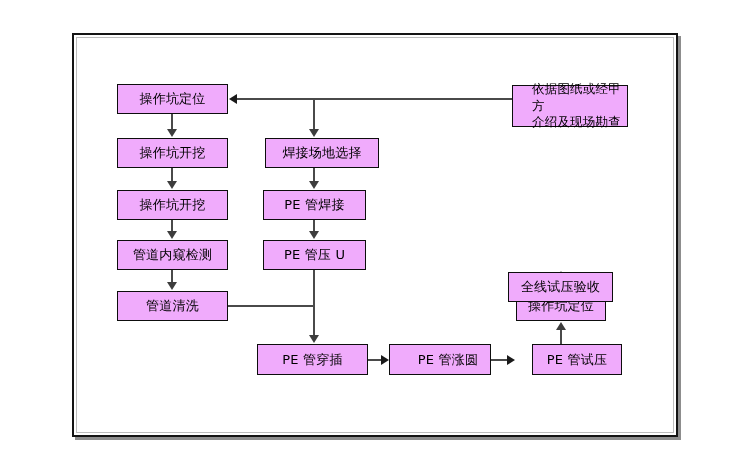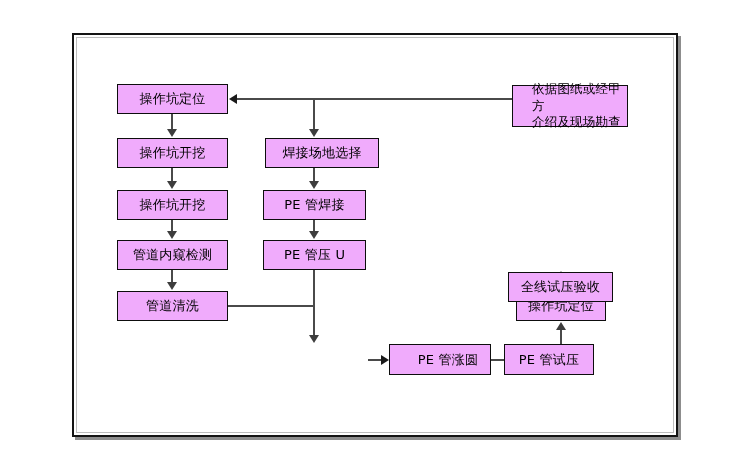--- a/index.html
+++ b/index.html
@@ -161,24 +161,25 @@
   <div class="node" style="left:117px; top:240px; width:111px; height:30px;">管道内窥检测</div>
 
   <div class="node" style="left:117px; top:291px; width:111px; height:30px;">管道清洗</div>
 
   <div class="node" style="left:257px; top:138px; width:114px; height:30px;margin-left:8px;">焊接场地选择</div>
 
   <div class="node" style="left:263px; top:190px; width:103px; height:30px;">PE 管焊接</div>
 
   <div class="node" style="left:263px; top:240px; width:103px; height:30px;">PE 管压 U</div>
 
+  <div class="node" style="left:257px; top:344px; width:111px; height:31px;">PE 管穿插</div>
 
   <div class="node" style="left:389px; top:344px; width:102px; height:31px;padding-left:16px;">PE 管涨圆</div>
 
-  <div class="node" style="left:504px; top:344px; width:90px; height:31px;">PE 管试压</div>
+  <div class="node" style="left:532px; top:344px; width:90px; height:31px;">PE 管试压</div>
 
   <div class="node" style="left:516px; top:291px; width:90px; height:30px;">操作坑定位</div>
 
   <div class="node" style="left:508px; top:240px; width:105px; height:30px;margin-top:32px;">全线试压验收</div>
 
   <div class="node" style="left:512px; top:85px; width:116px; height:42px; font-size:12.5px; text-align:left; justify-content:flex-start; padding-left:19px;">依据图纸或经甲方
 介绍及现场勘查</div>
 
 </div>
 

